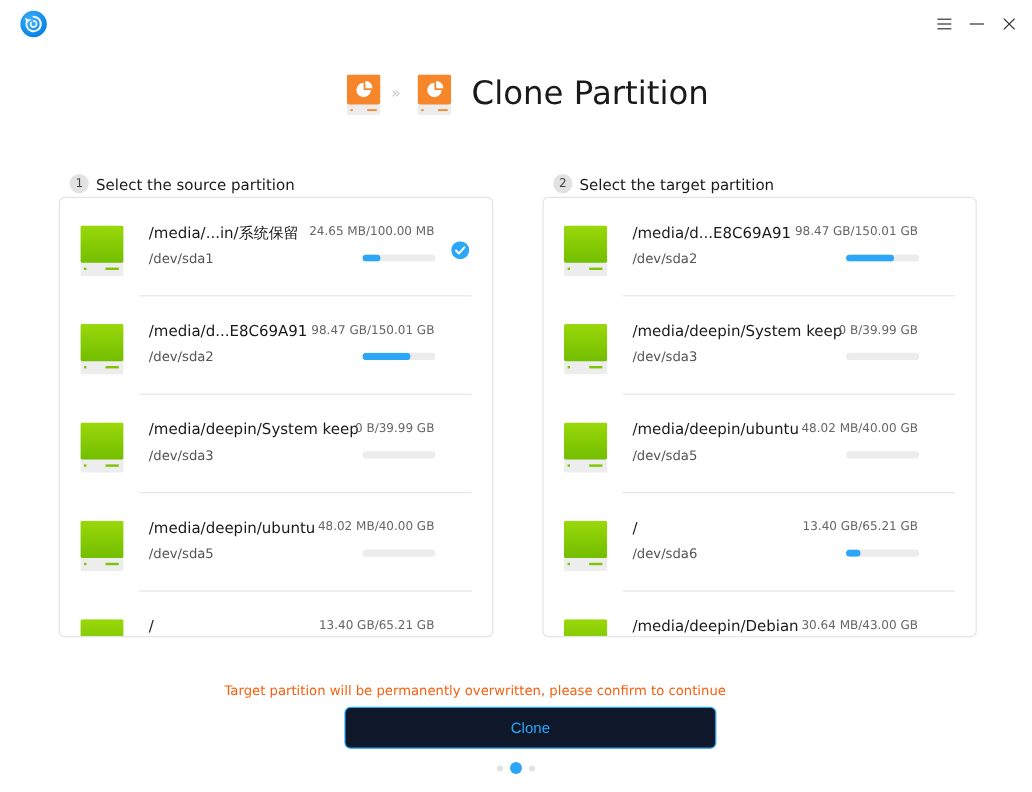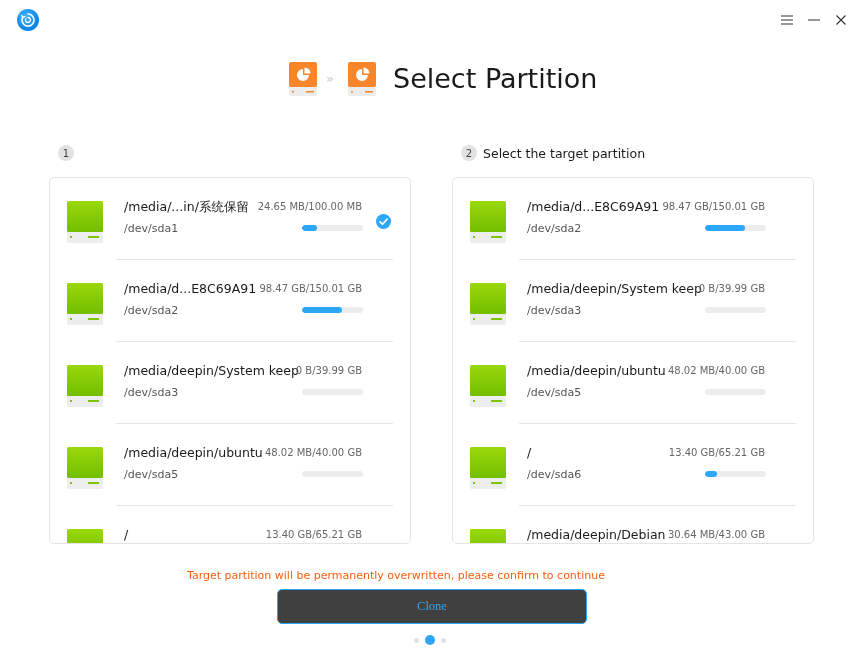--- a/index.html
+++ b/index.html
@@ -21,37 +21,37 @@
   .part-icon.dst { left: 348px; }
   .arrow-sep { position: absolute; left: 326px; top: 9px; font-size: 13px; color: #c8c8c8; letter-spacing: -2px; }
   .page-title { position: absolute; left: 393px; top: 1px; font-size: 27px; font-weight: normal; color: #1a1a1a; }
 
   .step-label { position: absolute; top: 145px; display: flex; align-items: center; font-size: 12.5px; color: #1a1a1a; }
   .step-label.left { left: 58px; }
   .step-label.right { left: 461px; }
   .step-num { width: 16px; height: 16px; border-radius: 50%; background: #e2e2e2; color: #444; font-size: 10px;
               display: flex; align-items: center; justify-content: center; margin-right: 6px; }
 
-  .list-panel { position: absolute; top: 177px; width: 362px; height: 367px; border: 1px solid #e4e4e4; border-radius: 5px; overflow: hidden; }
+  .list-panel { position: absolute; top: 164px; width: 362px; height: 367px; border: 1px solid #e4e4e4; border-radius: 5px; overflow: hidden; }
   .list-panel.left { left: 49px; }
   .list-panel.right { left: 452px; }
 
   .row { position: absolute; left: 0; width: 360px; height: 82px; cursor: pointer; }
   .row .drive { position: absolute; left: 17px; top: 23px; width: 36px; height: 42px; }
   .row .name { position: absolute; left: 74px; top: 21px; font-size: 12.5px; color: #1a1a1a; white-space: nowrap; }
   .row .dev { position: absolute; left: 74px; top: 44px; font-size: 11px; color: #555; }
   .row .size { position: absolute; right: 48px; top: 23px; font-size: 10px; color: #666; white-space: nowrap; text-align: center; }
   .row .bar { position: absolute; left: 252px; top: 47px; width: 61px; height: 6px; border-radius: 3px; background: #ececec; overflow: hidden; }
   .row .bar .fill { height: 100%; border-radius: 3px; background: #2ca7f8; }
   .row .divider { position: absolute; left: 66px; right: 17px; bottom: 0; height: 1px; background: #e5e5e5; }
   .row .check { position: absolute; left: 326px; top: 36px; width: 15px; height: 15px; }
 
   .warning { position: absolute; left: 0; top: 569px; width: 792px; text-align: center; font-size: 11px; color: #f55f0e; }
-  .clone-btn { position: absolute; left: 277px; top: 589px; width: 310px; height: 35px; border: 1px solid #2ca7f8; border-radius: 5px;
-               background: #404040; color: #2ca7f8; font-size: 12.5px; display: flex; align-items: center; justify-content: center; cursor: pointer; font-family: Liberation Serif, serif; }
+  .clone-btn { position: absolute; left: 287px; top: 589px; width: 310px; height: 35px; border: 1px solid #2ca7f8; border-radius: 5px;
+               background: #0f172a; color: #2ca7f8; font-size: 12.5px; display: flex; align-items: center; justify-content: center; cursor: pointer; font-family: Liberation Sans, sans-serif; }
   .dots { position: absolute; left: 0; top: 635px; width: 860px; display: flex; justify-content: center; align-items: center; gap: 6px; }
   .dot { width: 5px; height: 5px; border-radius: 50%; background: #e1e1e1; }
   .dot.active { width: 10px; height: 10px; background: #2ca7f8; }
 </style>
 </head>
 <body>
 
 <div class="titlebar">
   <div class="app-logo">
     <svg width="22" height="22" viewBox="0 0 22 22">
@@ -90,25 +90,26 @@
   </svg>
   <span class="arrow-sep">»</span>
   <svg class="part-icon dst" viewBox="0 0 28 34">
     <rect x="0" y="0" width="28" height="34" rx="2" fill="#ececec"></rect>
     <rect x="0" y="0" width="28" height="25" rx="2" fill="#f7862b"></rect>
     <path d="M14 7 a6 6 0 1 0 6 6 h-6 z" fill="#fff"></path>
     <path d="M15.5 5.5 a6 6 0 0 1 6 6 h-6 z" fill="#fff"></path>
     <rect x="3" y="29" width="2" height="1.5" fill="#f7862b"></rect>
     <rect x="17" y="29" width="8" height="1.5" fill="#f7862b"></rect>
   </svg>
-  <h1 class="page-title">Select Partition</h1>
+  <h1 class="page-title">Clone Partition</h1>
 </div>
 
 <div class="step-label left">
   <span class="step-num">1</span>
+  <span>Select the source partition</span>
 </div>
 <div class="step-label right">
   <span class="step-num">2</span>
   <span>Select the target partition</span>
 </div>
 
 <div class="list-panel left">
   <div class="row" style="top:0">
     <svg class="drive" viewBox="0 0 36 42">
       <defs>

